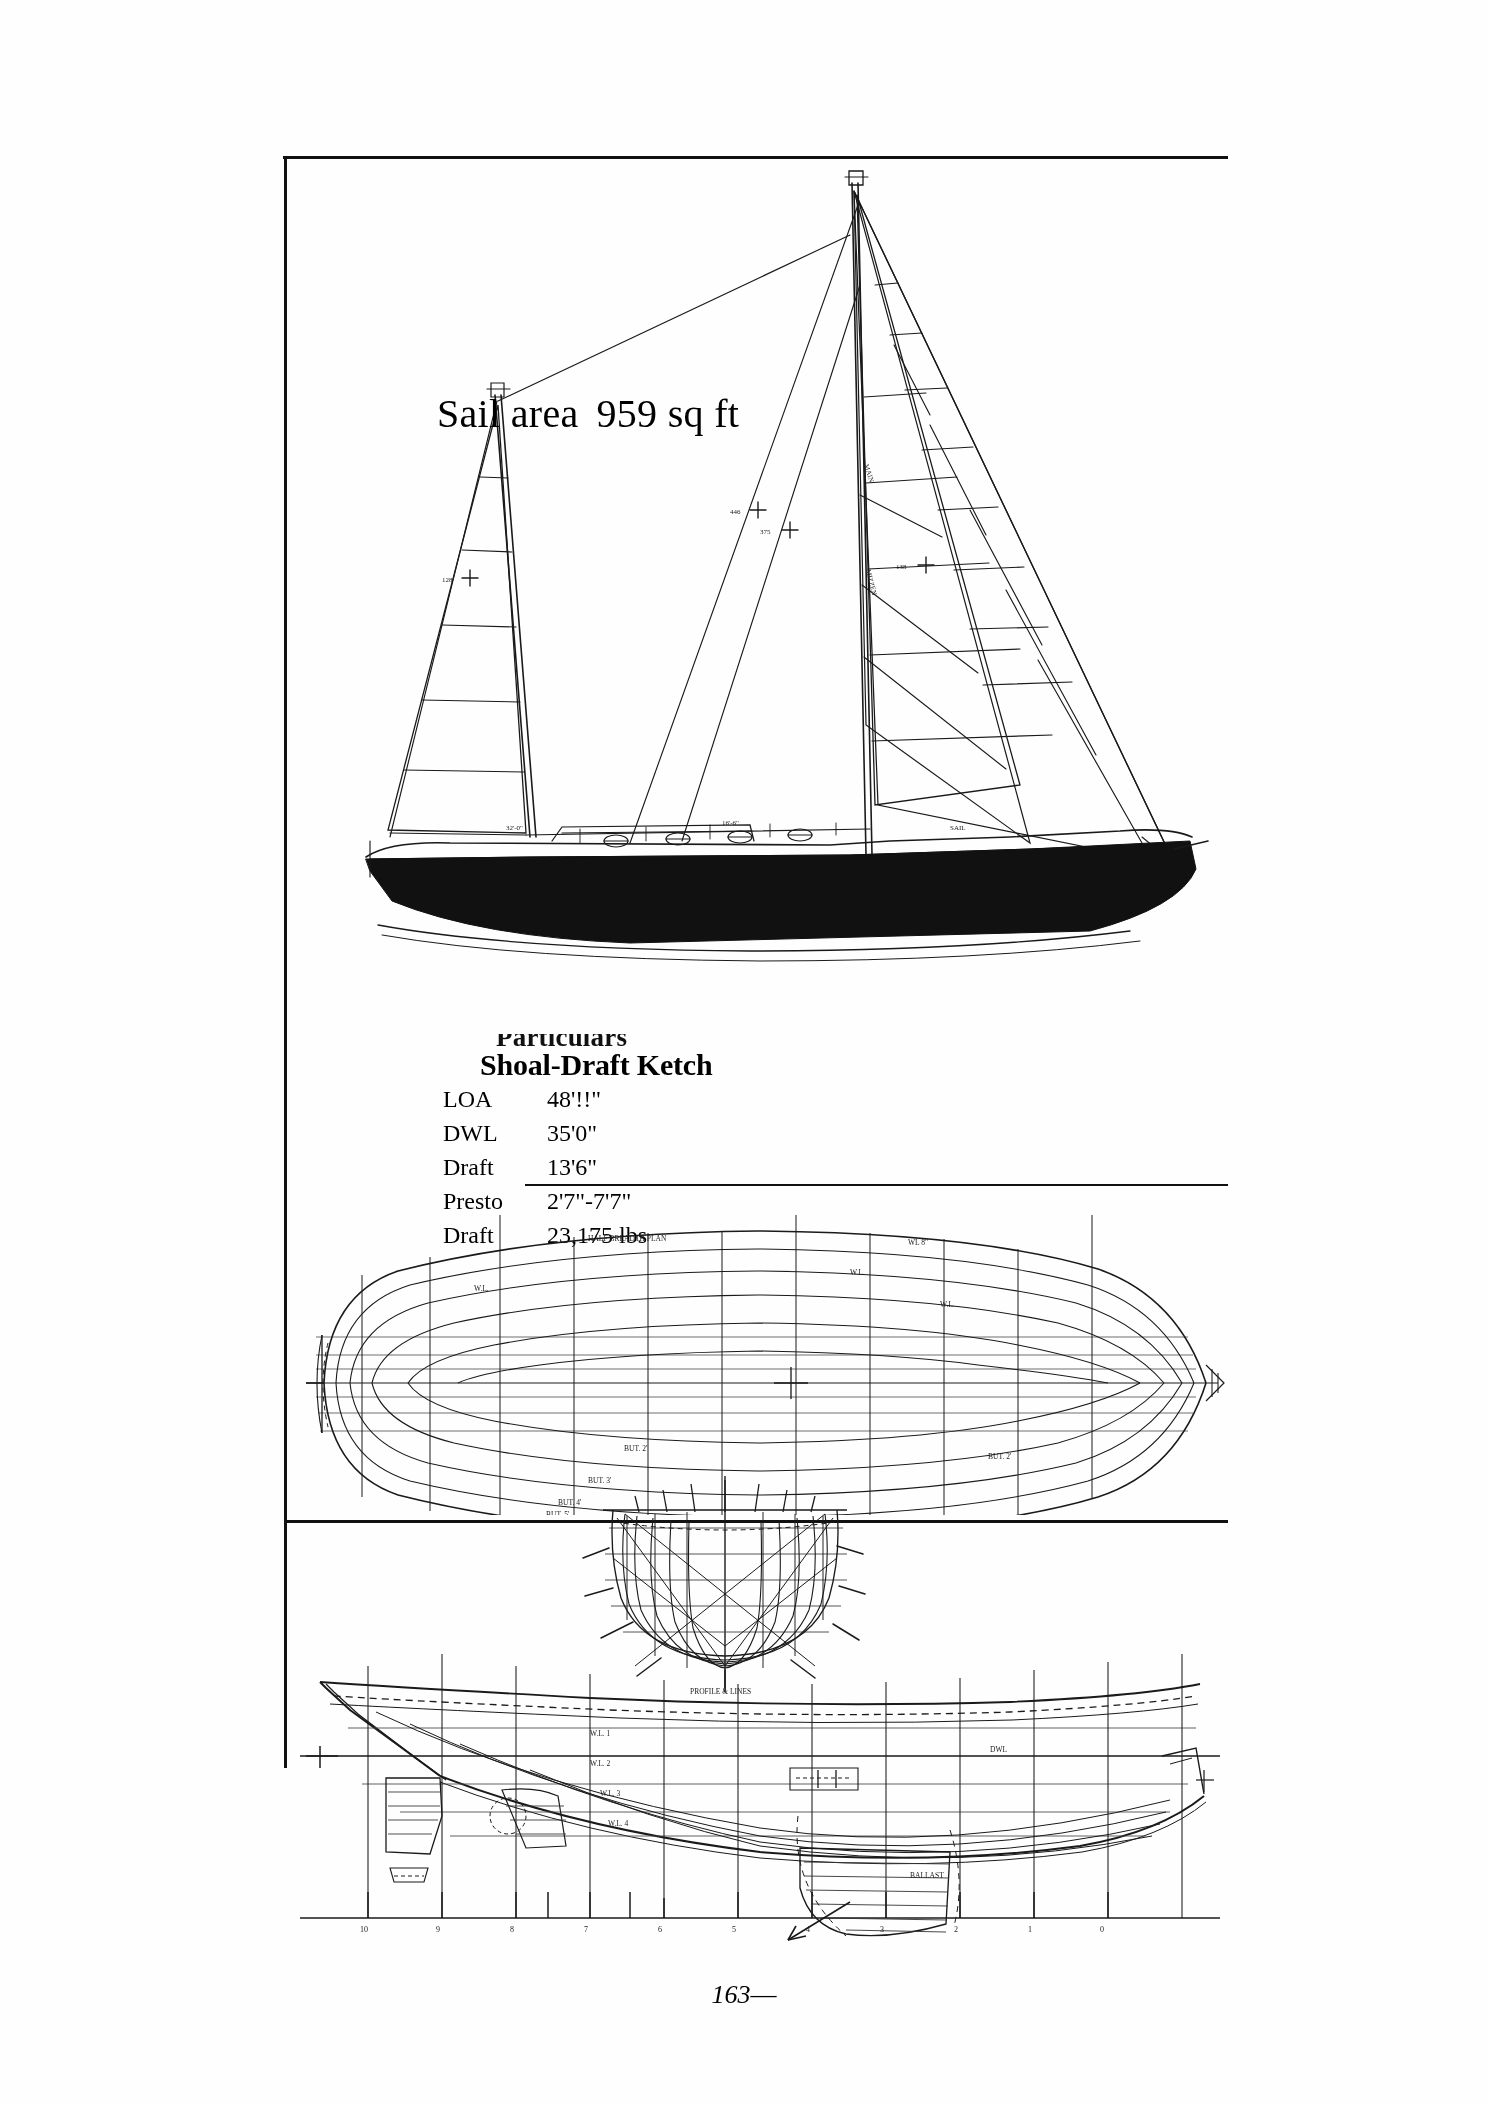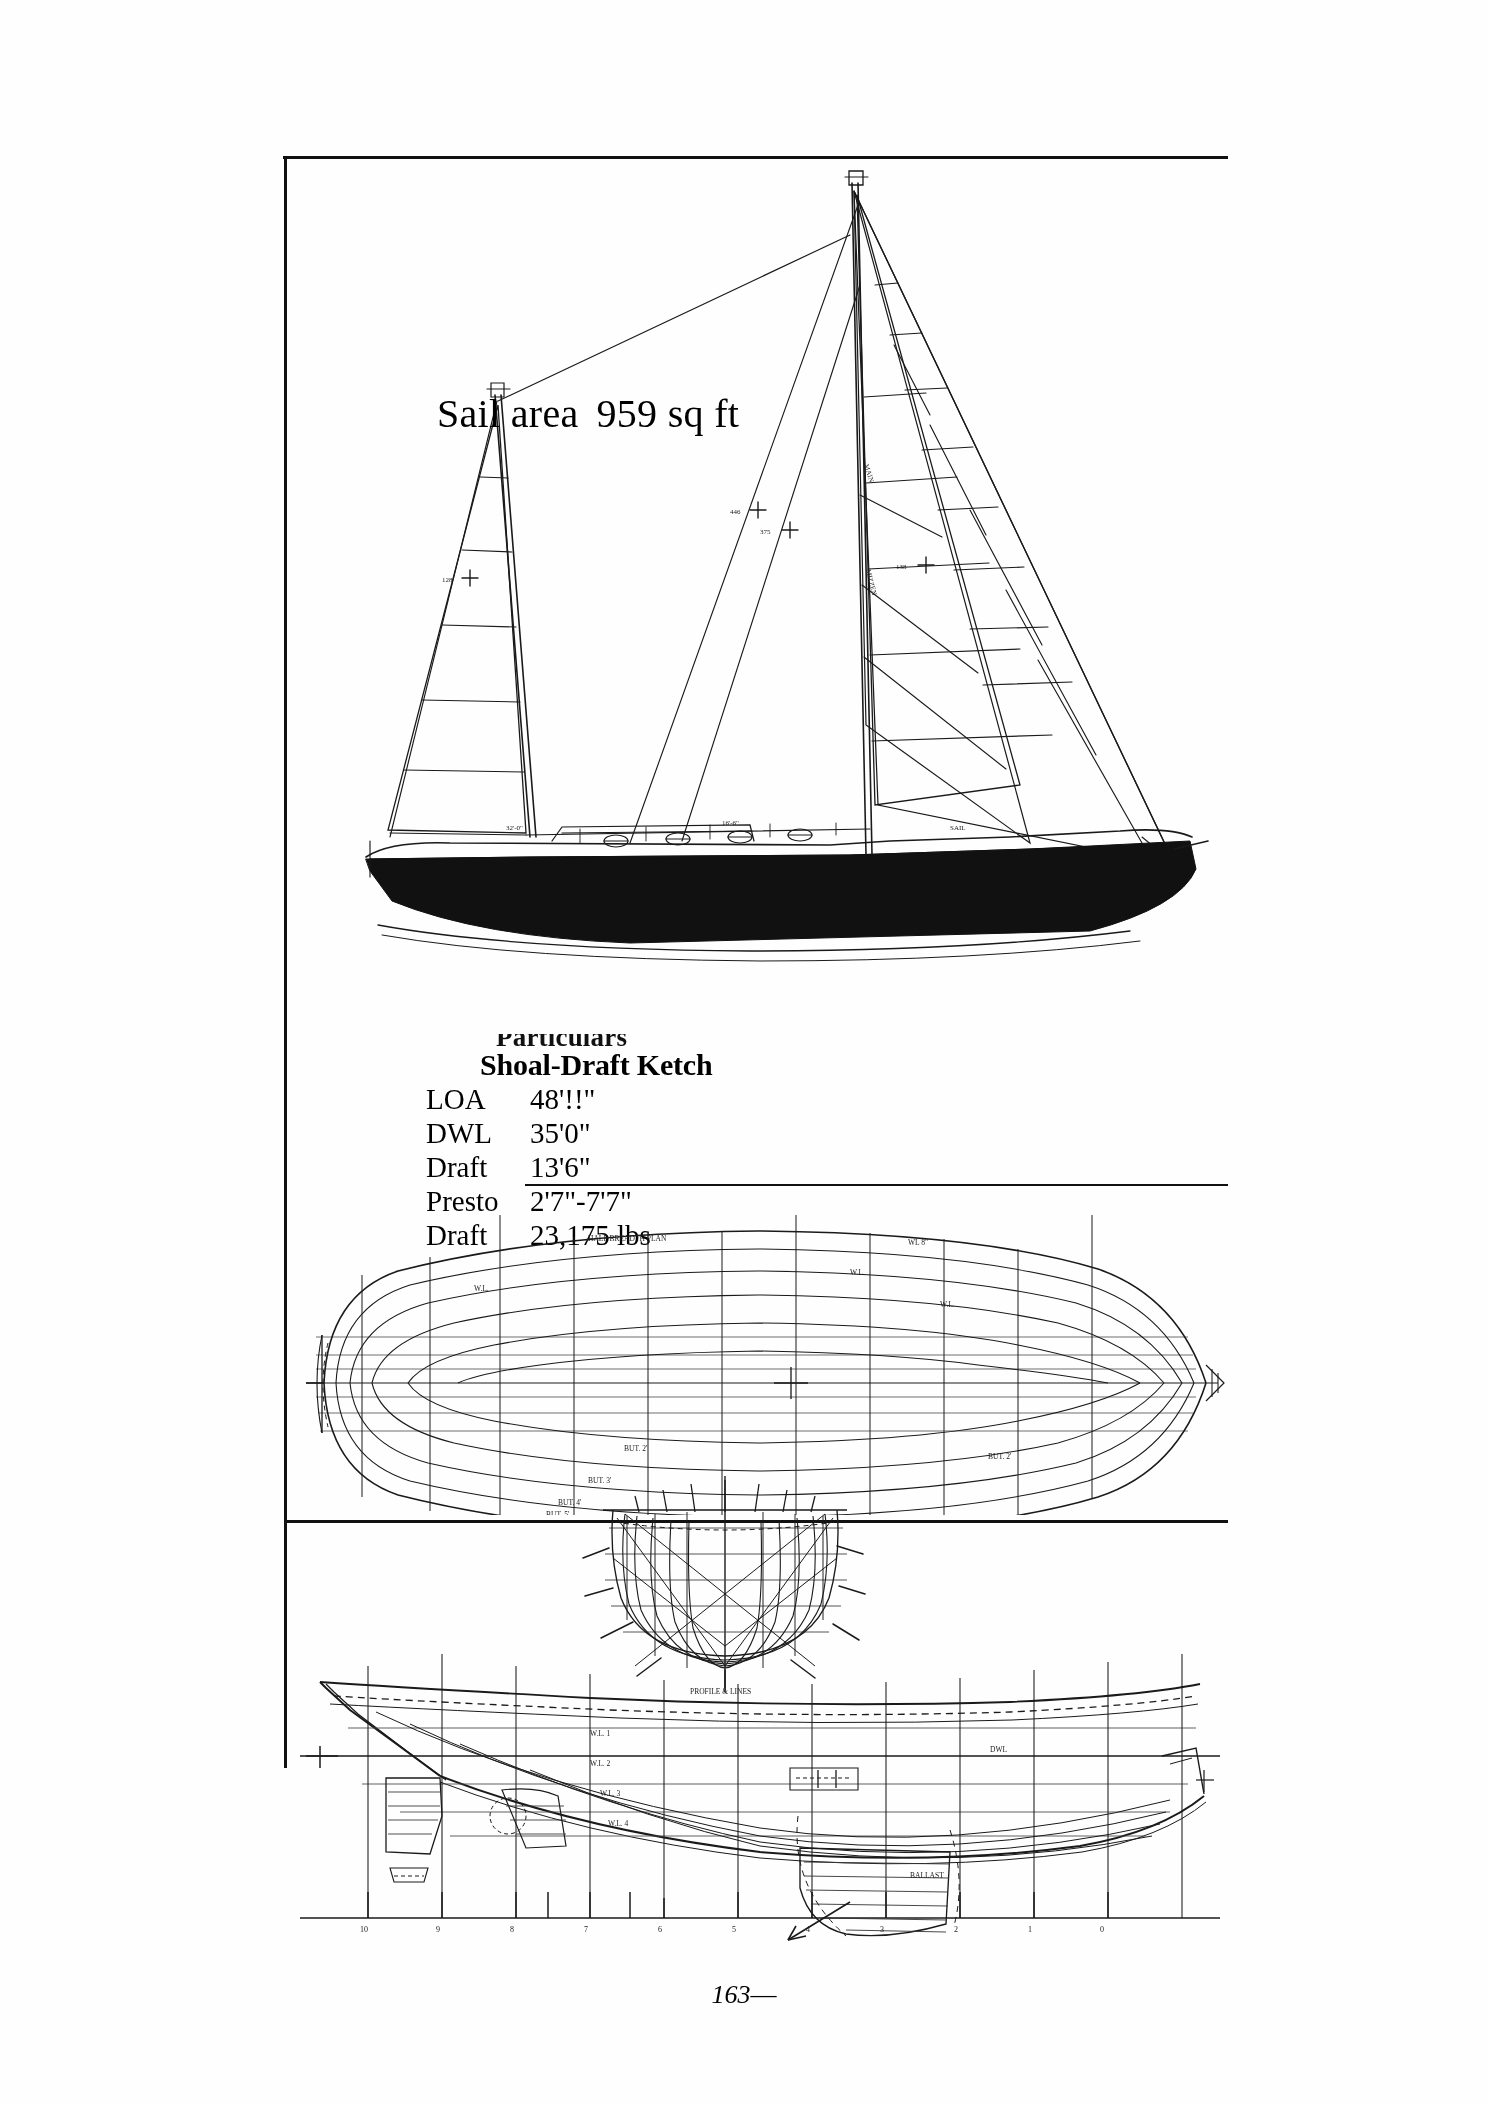--- a/index.html
+++ b/index.html
@@ -82,23 +82,23 @@
     left: 443px;
     top: 1048px;
     font-size: 30px;
     font-weight: bold;
     letter-spacing: -0.2px;
     white-space: nowrap;
     margin-left: 37px;
   }
   .spec-table {
     position: absolute;
-    left: 426px;
+    left: 443px;
     top: 1082px;
-    font-size: 29px;
+    font-size: 24px;
     line-height: 34px;
     border-collapse: collapse;
   }
   .spec-table td {
     padding: 0;
     vertical-align: baseline;
     white-space: nowrap;
   }
   .spec-table td.lab { width: 104px; }
 

